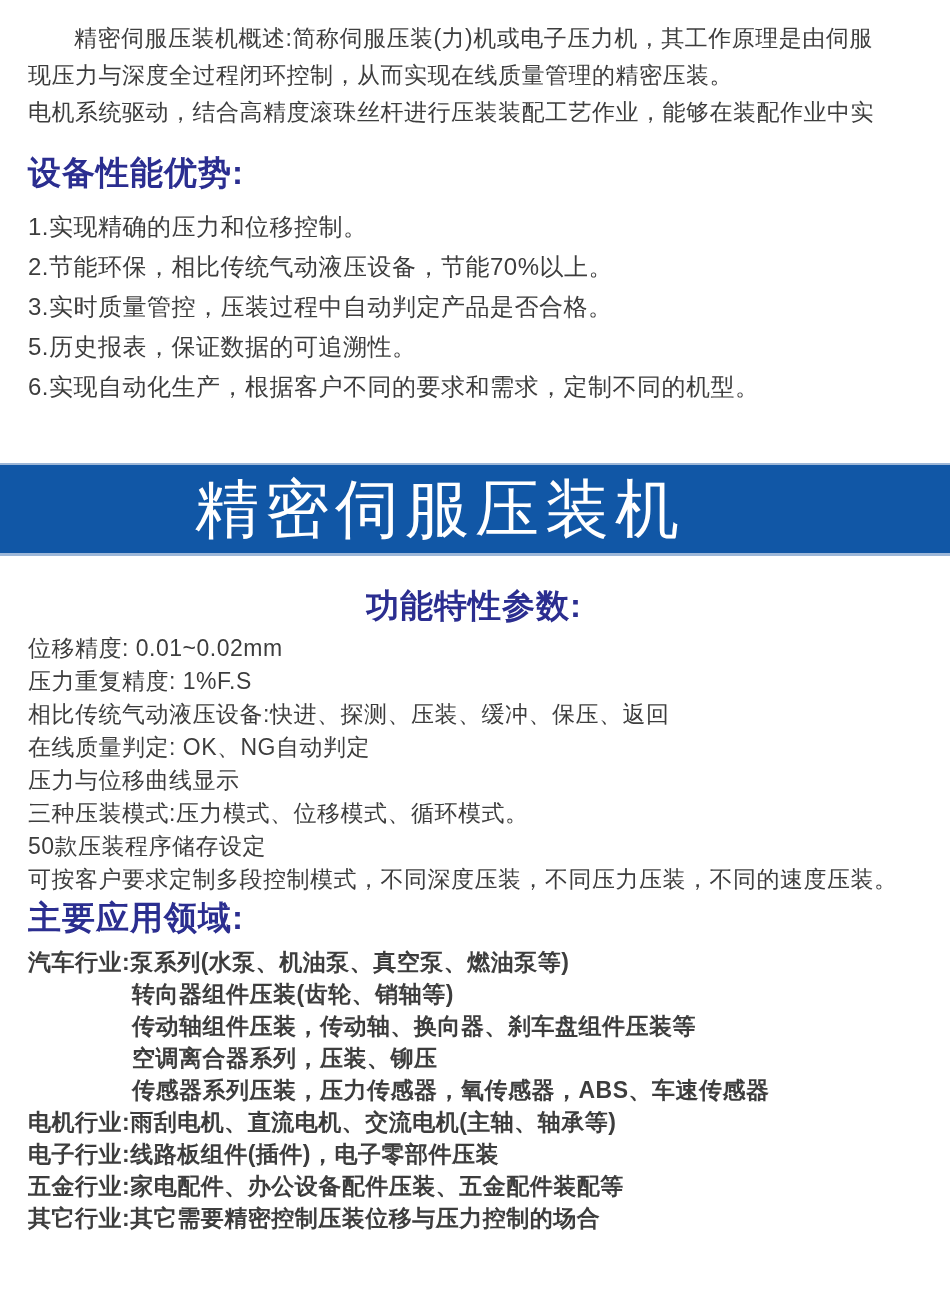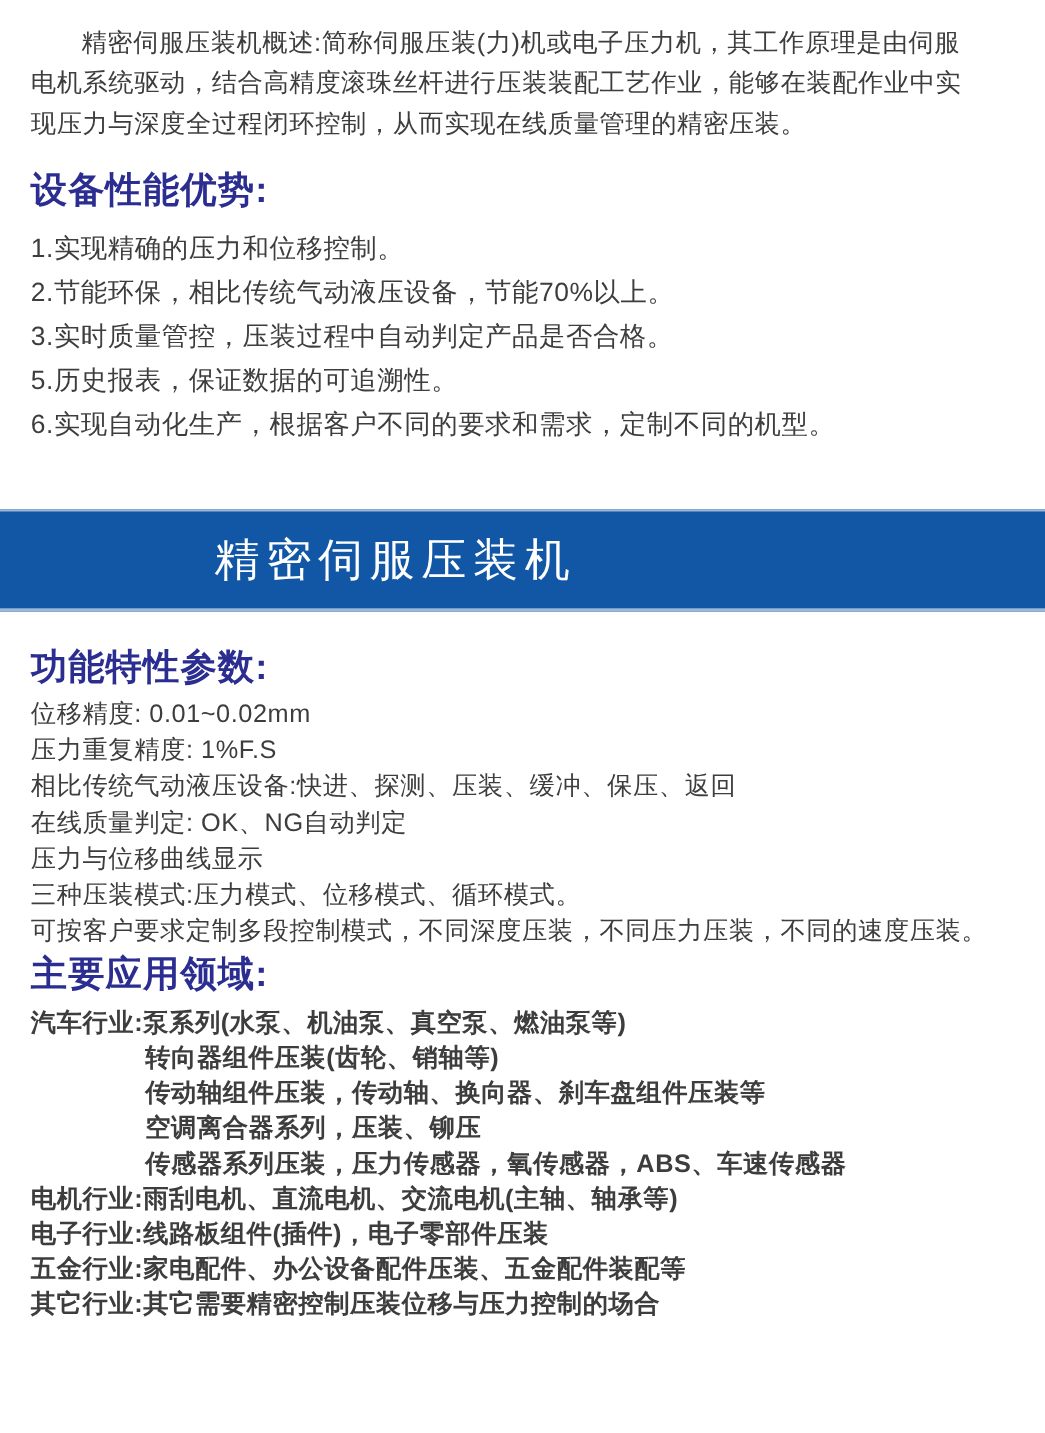--- a/index.html
+++ b/index.html
@@ -33,44 +33,44 @@
   .adv-list{margin-top:14px;}
   .adv-item{font-size:24px;line-height:40px;white-space:nowrap;letter-spacing:0.5px;}
   
   .banner{
     margin-top:56px;height:93px;width:950px;margin-left:-28px;
     background:var(--banner-bg);
     border-top:2px solid var(--banner-border);
     border-bottom:3px solid var(--banner-border);
   }
   .banner-title{
-    color:#ffffff;font-size:41px;line-height:88px;
+    color:#ffffff;font-size:64px;line-height:88px;
     padding-left:195px;letter-spacing:6px;font-weight:500;
     white-space:nowrap;
   }
   
-  .features-heading{margin-top:30px;}
+  .features-heading{margin-top:30px;text-align:center;}
   .features-list{margin-top:6px;}
   .feature-item{font-size:23px;line-height:33px;white-space:nowrap;letter-spacing:0.5px;}
   
   .apps-heading{margin-top:2px;}
   .apps{margin-top:8px;}
   .app-line{font-size:23px;line-height:32px;white-space:nowrap;letter-spacing:0.5px;font-weight:bold;}
   .app-line.cont{padding-left:104px;}
   .app-label{display:inline;}
 </style>
 </head>
 <body>
 
 <div class="content">
 
   <div class="intro">
     <div class="intro-line indent">精密伺服压装机概述:简称伺服压装(力)机或电子压力机，其工作原理是由伺服</div>
+    <div class="intro-line">现压力与深度全过程闭环控制，从而实现在线质量管理的精密压装。</div>
     <div class="intro-line">电机系统驱动，结合高精度滚珠丝杆进行压装装配工艺作业，能够在装配作业中实</div>
-    <div class="intro-line">现压力与深度全过程闭环控制，从而实现在线质量管理的精密压装。</div>
   </div>
 
   <div class="section-heading adv-heading">设备性能优势:</div>
   <div class="adv-list">
     <div class="adv-item">1.实现精确的压力和位移控制。</div>
     <div class="adv-item">2.节能环保，相比传统气动液压设备，节能70%以上。</div>
     <div class="adv-item">3.实时质量管控，压装过程中自动判定产品是否合格。</div>
     <div class="adv-item">5.历史报表，保证数据的可追溯性。</div>
     <div class="adv-item">6.实现自动化生产，根据客户不同的要求和需求，定制不同的机型。</div>
   </div>
@@ -80,20 +80,21 @@
   </div>
 
   <div class="section-heading features-heading">功能特性参数:</div>
   <div class="features-list">
     <div class="feature-item">位移精度: 0.01~0.02mm</div>
     <div class="feature-item">压力重复精度: 1%F.S</div>
     <div class="feature-item">相比传统气动液压设备:快进、探测、压装、缓冲、保压、返回</div>
     <div class="feature-item">在线质量判定: OK、NG自动判定</div>
     <div class="feature-item">压力与位移曲线显示</div>
     <div class="feature-item">三种压装模式:压力模式、位移模式、循环模式。</div>
+    <div class="feature-item">50款压装程序储存设定</div>
     <div class="feature-item">可按客户要求定制多段控制模式，不同深度压装，不同压力压装，不同的速度压装。</div>
   </div>
 
   <div class="section-heading apps-heading">主要应用领域:</div>
   <div class="apps">
 
     <div class="app-row">
       <div class="app-line">
         <span class="app-label">汽车行业:</span><span>泵系列(水泵、机油泵、真空泵、燃油泵等)</span>
       </div>

